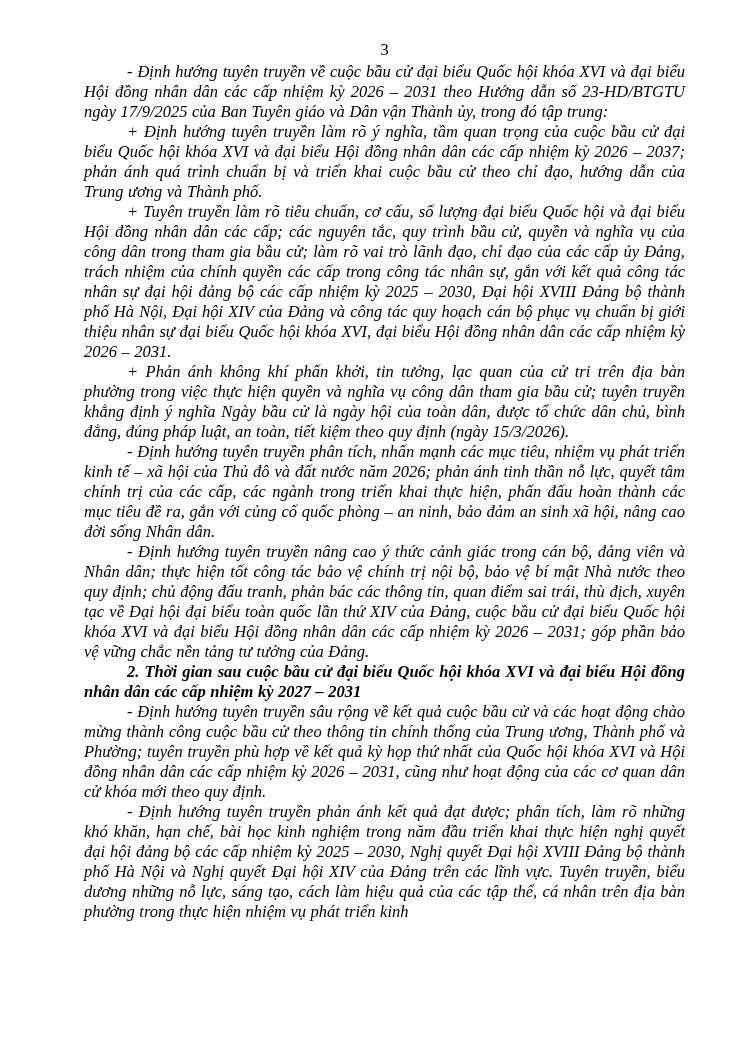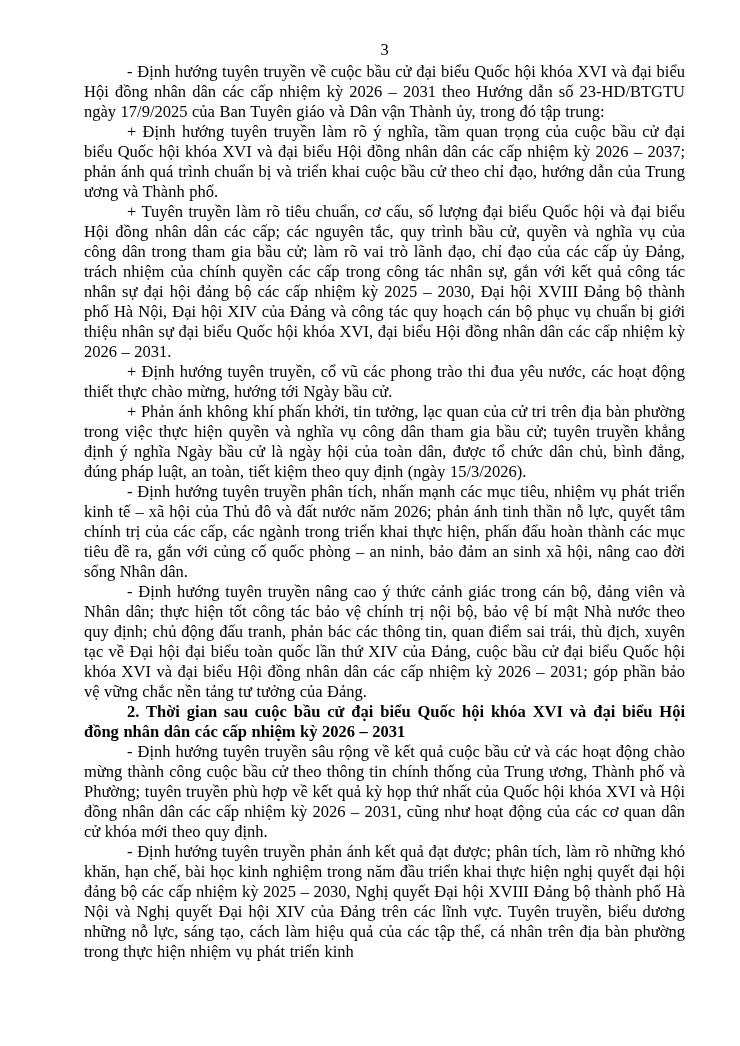--- a/index.html
+++ b/index.html
@@ -32,36 +32,36 @@
     width: 601px;
   }
   p.para {
     margin: 0;
     padding: 0;
     font-size: 16.5px;
     line-height: 20px;
     text-align: justify;
     text-indent: 43px;
     word-spacing: 0.4px;
+    font-style: italic;
   }
   p.para.heading {
     font-weight: bold;
   }
 </style>
 </head>
 <body>
 
 <div class="page">
   <div class="page-number">3</div>
 
   <div class="content">
     <p class="para">- Định hướng tuyên truyền về cuộc bầu cử đại biểu Quốc hội khóa XVI và đại biểu Hội đồng nhân dân các cấp nhiệm kỳ 2026 – 2031 theo Hướng dẫn số 23-HD/BTGTU ngày 17/9/2025 của Ban Tuyên giáo và Dân vận Thành ủy, trong đó tập trung:</p>
     <p class="para">+ Định hướng tuyên truyền làm rõ ý nghĩa, tầm quan trọng của cuộc bầu cử đại biểu Quốc hội khóa XVI và đại biểu Hội đồng nhân dân các cấp nhiệm kỳ 2026 – 2037; phản ánh quá trình chuẩn bị và triển khai cuộc bầu cử theo chỉ đạo, hướng dẫn của Trung ương và Thành phố.</p>
     <p class="para">+ Tuyên truyền làm rõ tiêu chuẩn, cơ cấu, số lượng đại biểu Quốc hội và đại biểu Hội đồng nhân dân các cấp; các nguyên tắc, quy trình bầu cử, quyền và nghĩa vụ của công dân trong tham gia bầu cử; làm rõ vai trò lãnh đạo, chỉ đạo của các cấp ủy Đảng, trách nhiệm của chính quyền các cấp trong công tác nhân sự, gắn với kết quả công tác nhân sự đại hội đảng bộ các cấp nhiệm kỳ 2025 – 2030, Đại hội XVIII Đảng bộ thành phố Hà Nội, Đại hội XIV của Đảng và công tác quy hoạch cán bộ phục vụ chuẩn bị giới thiệu nhân sự đại biểu Quốc hội khóa XVI, đại biểu Hội đồng nhân dân các cấp nhiệm kỳ 2026 – 2031.</p>
-    <p class="para">+ Định hướng tuyên truyền, cổ vũ các phong trào thi đua yêu nước, các hoạt động thiết thực chào mừng, hướng tới Ngày bầu cử.</p>
     <p class="para">+ Phản ánh không khí phấn khởi, tin tưởng, lạc quan của cử tri trên địa bàn phường trong việc thực hiện quyền và nghĩa vụ công dân tham gia bầu cử; tuyên truyền khẳng định ý nghĩa Ngày bầu cử là ngày hội của toàn dân, được tổ chức dân chủ, bình đẳng, đúng pháp luật, an toàn, tiết kiệm theo quy định (ngày 15/3/2026).</p>
     <p class="para">- Định hướng tuyên truyền phân tích, nhấn mạnh các mục tiêu, nhiệm vụ phát triển kinh tế – xã hội của Thủ đô và đất nước năm 2026; phản ánh tinh thần nỗ lực, quyết tâm chính trị của các cấp, các ngành trong triển khai thực hiện, phấn đấu hoàn thành các mục tiêu đề ra, gắn với củng cố quốc phòng – an ninh, bảo đảm an sinh xã hội, nâng cao đời sống Nhân dân.</p>
     <p class="para">- Định hướng tuyên truyền nâng cao ý thức cảnh giác trong cán bộ, đảng viên và Nhân dân; thực hiện tốt công tác bảo vệ chính trị nội bộ, bảo vệ bí mật Nhà nước theo quy định; chủ động đấu tranh, phản bác các thông tin, quan điểm sai trái, thù địch, xuyên tạc về Đại hội đại biểu toàn quốc lần thứ XIV của Đảng, cuộc bầu cử đại biểu Quốc hội khóa XVI và đại biểu Hội đồng nhân dân các cấp nhiệm kỳ 2026 – 2031; góp phần bảo vệ vững chắc nền tảng tư tưởng của Đảng.</p>
-    <p class="para heading">2. Thời gian sau cuộc bầu cử đại biểu Quốc hội khóa XVI và đại biểu Hội đồng nhân dân các cấp nhiệm kỳ 2026 – 2031</p>
+    <p class="para heading">2. Thời gian sau cuộc bầu cử đại biểu Quốc hội khóa XVI và đại biểu Hội đồng nhân dân các cấp nhiệm kỳ 2027 – 2031</p>
     <p class="para">- Định hướng tuyên truyền sâu rộng về kết quả cuộc bầu cử và các hoạt động chào mừng thành công cuộc bầu cử theo thông tin chính thống của Trung ương, Thành phố và Phường; tuyên truyền phù hợp về kết quả kỳ họp thứ nhất của Quốc hội khóa XVI và Hội đồng nhân dân các cấp nhiệm kỳ 2026 – 2031, cũng như hoạt động của các cơ quan dân cử khóa mới theo quy định.</p>
     <p class="para">- Định hướng tuyên truyền phản ánh kết quả đạt được; phân tích, làm rõ những khó khăn, hạn chế, bài học kinh nghiệm trong năm đầu triển khai thực hiện nghị quyết đại hội đảng bộ các cấp nhiệm kỳ 2025 – 2030, Nghị quyết Đại hội XVIII Đảng bộ thành phố Hà Nội và Nghị quyết Đại hội XIV của Đảng trên các lĩnh vực. Tuyên truyền, biểu dương những nỗ lực, sáng tạo, cách làm hiệu quả của các tập thể, cá nhân trên địa bàn phường trong thực hiện nhiệm vụ phát triển kinh</p>
   </div>
 </div>
 
 </body></html>

